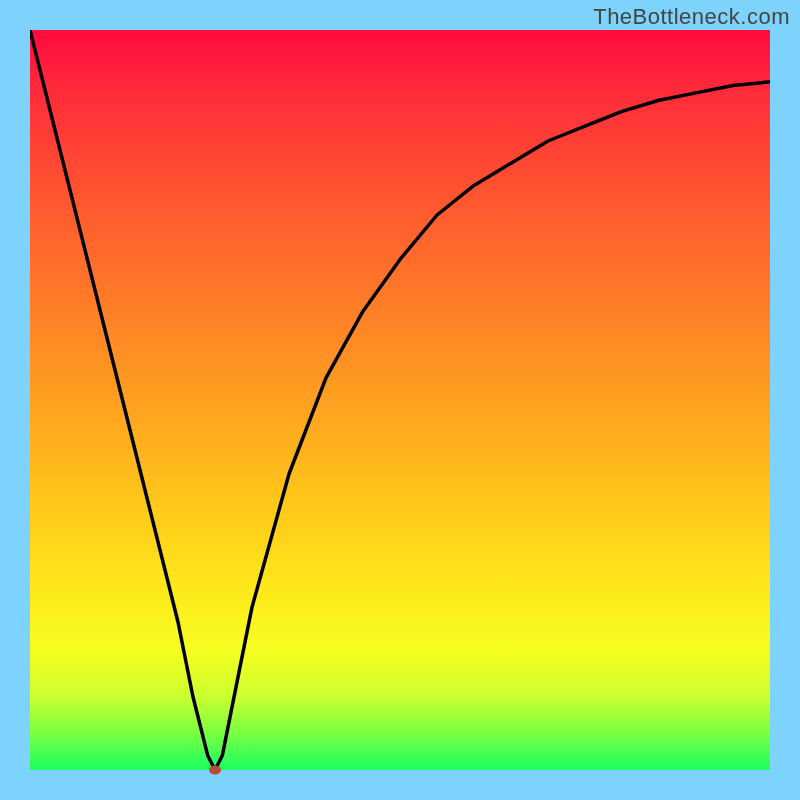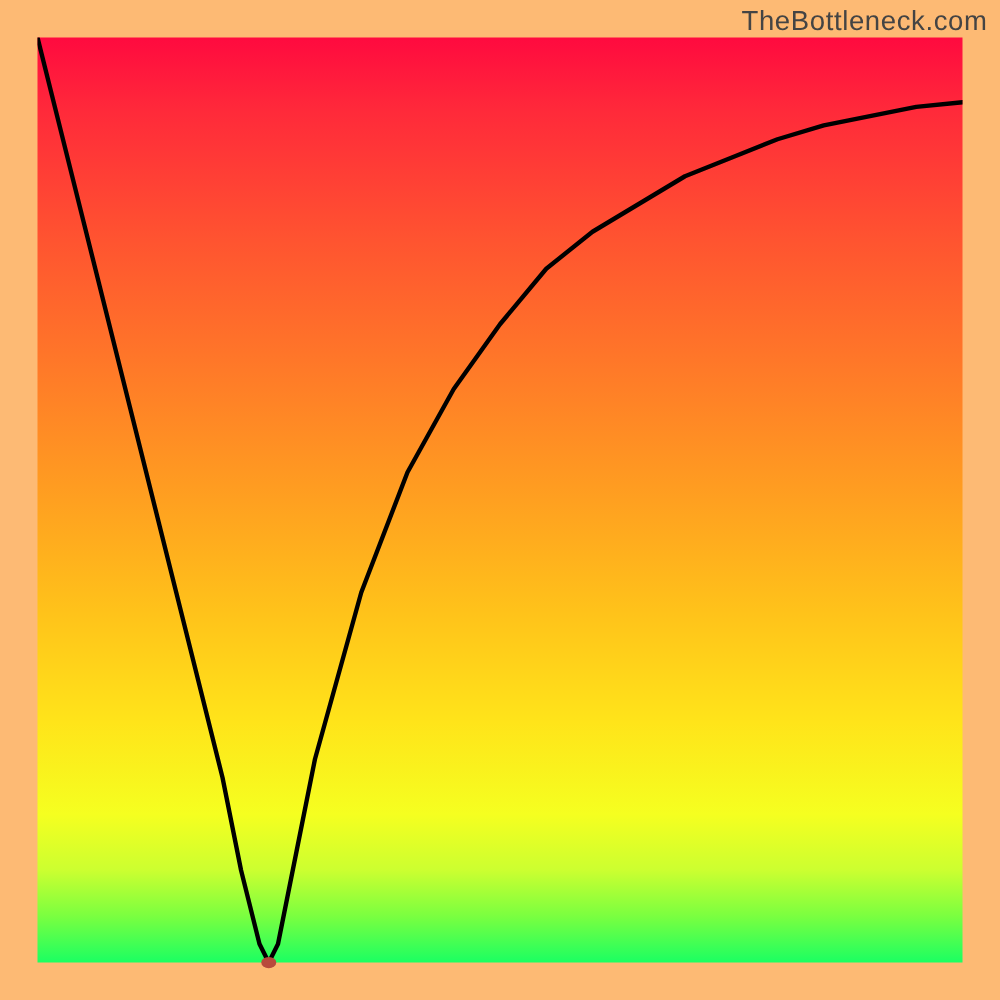--- a/index.html
+++ b/index.html
@@ -8,21 +8,21 @@
     width: 800px;
     height: 800px;
     background: #000;
     font-family: Arial, Helvetica, sans-serif;
     overflow: hidden;
   }
   .frame {
     position: relative;
     width: 800px;
     height: 800px;
-    background: #fdba74;
+    background: #7dd3fc;
   }
   .plot-area {
     position: absolute;
     left: 30px;
     top: 30px;
     width: 740px;
     height: 740px;
     
     background: linear-gradient(
       to bottom,

